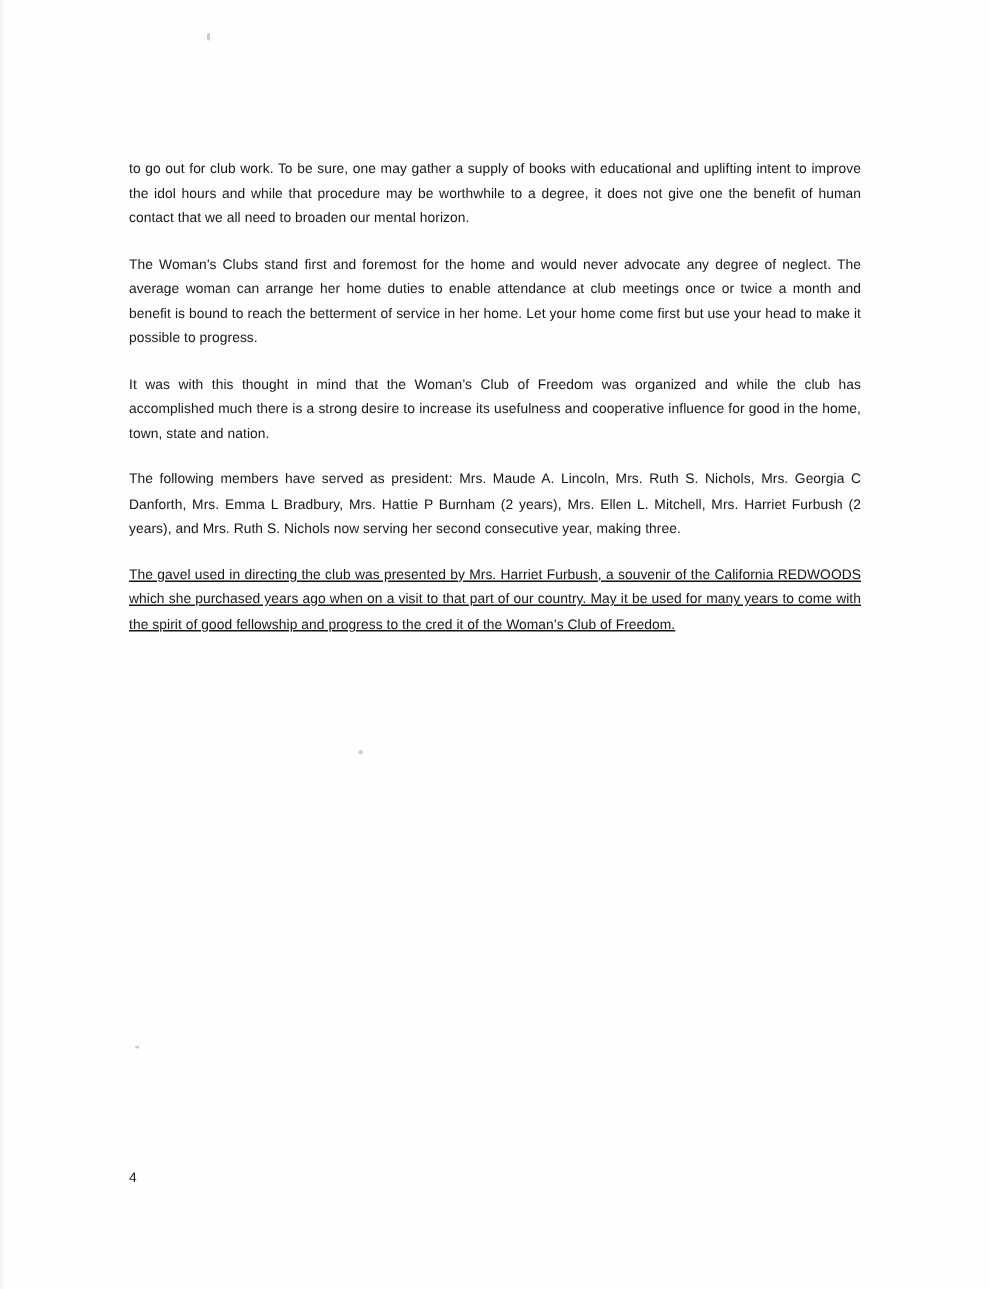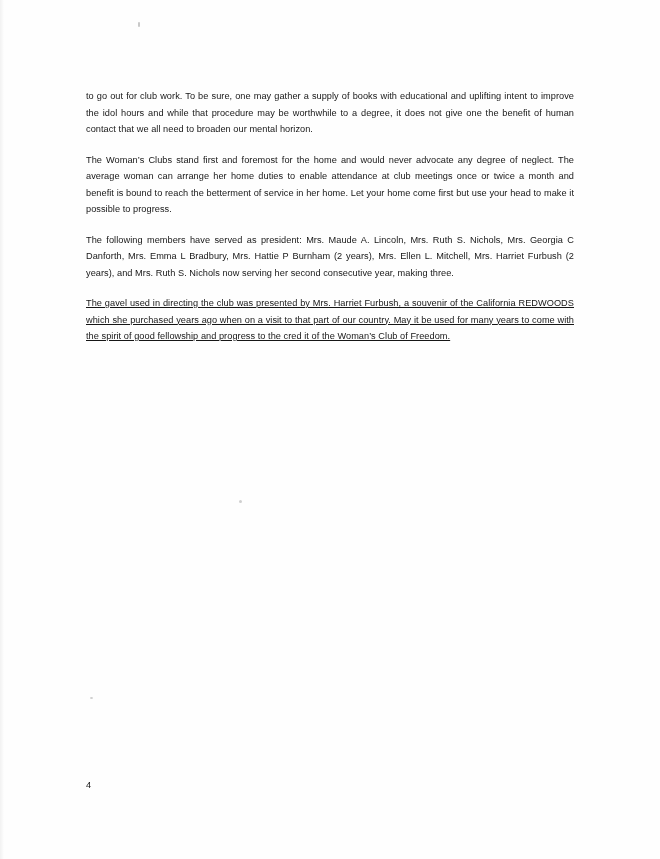--- a/index.html
+++ b/index.html
@@ -19,21 +19,21 @@
     position: absolute;
     top: 0;
     left: 0;
     width: 660px;
     height: 859px;
     background: #fefefe;
   }
   .content {
     position: absolute;
     left: 86px;
-    top: 88px;
+    top: 104px;
     width: 488px;
   }
   .para {
     font-size: 9.2px;
     line-height: 16.5px;
     text-align: justify;
     margin: 0 0 14px 0;
     letter-spacing: 0.05px;
     color: #161616;
   }
@@ -70,18 +70,19 @@
 
 <div class="page">
   <div class="edge-shadow"></div>
   <div class="speck speck-a"></div>
   <div class="speck speck-b"></div>
   <div class="speck speck-c"></div>
 
   <div class="content">
     <p class="para">to go out for club work.  To be sure, one may gather a supply of books with educational and uplifting intent to improve the idol hours and while that procedure may be worthwhile to a degree, it does not give one the benefit of human contact that we all need to broaden our mental horizon.</p>
     <p class="para">The Woman’s Clubs stand first and foremost for the home and would never advocate any degree of neglect.  The average woman can arrange her home duties to enable attendance at club meetings once or twice a month and benefit is bound to reach the betterment of service in her home.  Let your home come first but use your head to make it possible to progress.</p>
+    <p class="para">It was with this thought in mind that the Woman’s Club of Freedom was organized and while the club has accomplished much there is a strong desire to increase its usefulness and cooperative influence for good in the home, town, state and nation.</p>
     <p class="para">The following members have served as president: Mrs. Maude A. Lincoln, Mrs. Ruth S. Nichols, Mrs. Georgia C Danforth, Mrs. Emma L Bradbury, Mrs. Hattie P Burnham (2 years), Mrs. Ellen L. Mitchell, Mrs. Harriet Furbush (2 years), and Mrs. Ruth S. Nichols now serving her second consecutive year, making three.</p>
     <p class="para">The gavel used in directing the club was presented by Mrs. Harriet Furbush, a souvenir of the California REDWOODS which she purchased years ago when on a visit to that part of our country.  May it be used for many years to come with the spirit of good fellowship and progress to the cred it of the Woman’s Club of Freedom.</p>
   </div>
 
   <div class="page-number">4</div>
 </div>
 
 </body></html>

